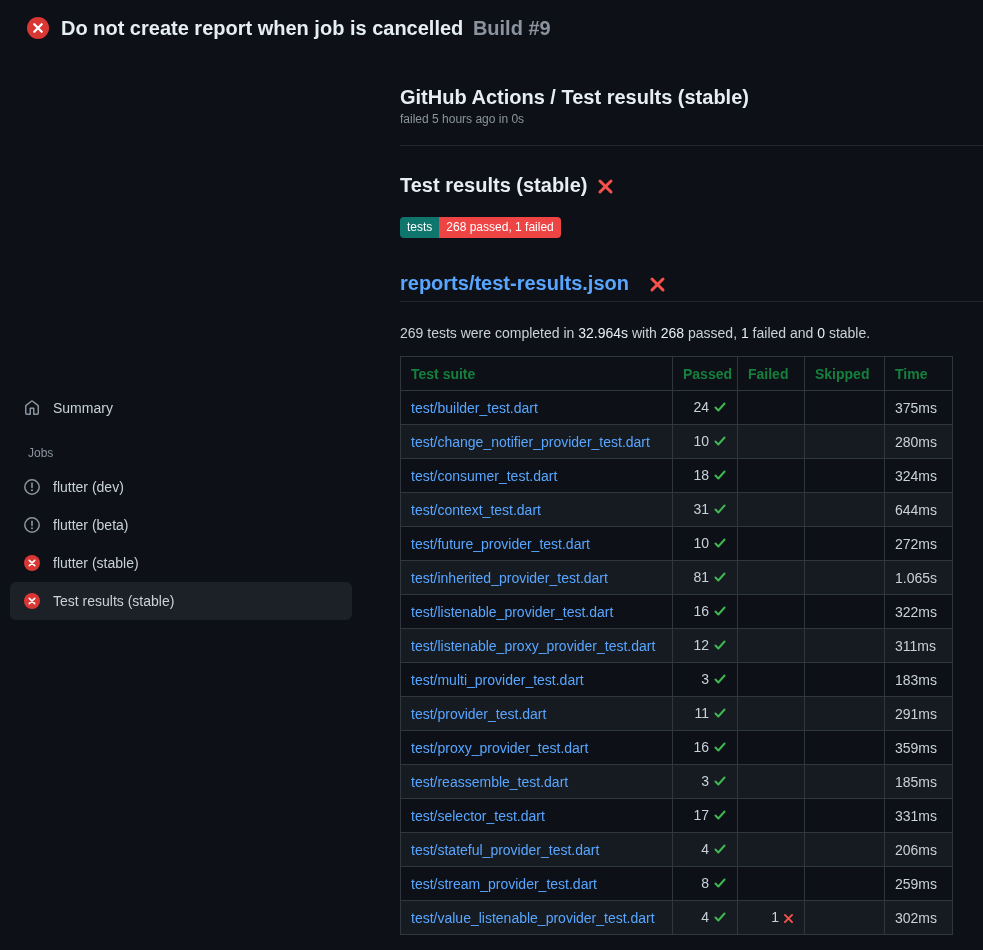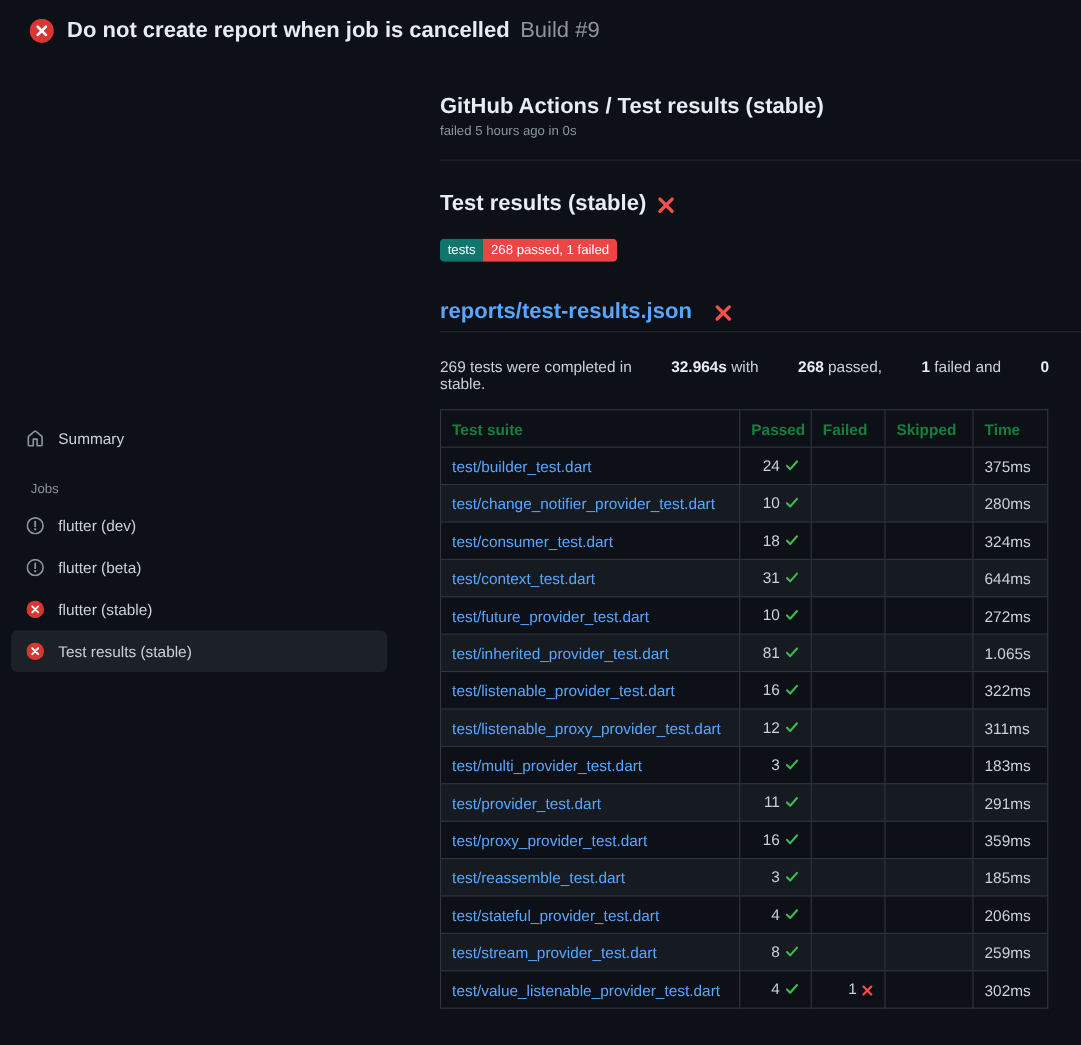--- a/index.html
+++ b/index.html
@@ -9,21 +9,21 @@
     color:#c9d1d9;
     font-family:"Liberation Sans", sans-serif;
     font-size:14px;
     overflow:hidden;
     --link:#58a6ff; --red:#f85149; --green:#3fb950; --border:#30363d; --muted:#8b949e;
   }
   
   .run-header { display:flex; align-items:center; gap:12px; padding:15px 24px 10px 27px; }
   .run-status-icon { display:inline-flex; flex-shrink:0; }
   .run-title-wrap { font-size:20px; font-weight:700; color:#e6edf3; line-height:26px; }
-  .run-build { color:var(--muted); font-weight:400; margin-left:4px; }
+  .run-build { color:var(--muted); font-weight:700; margin-left:4px; }
 
   
   .layout { display:flex; align-items:center; }
 
   
   .sidebar { width:368px; flex-shrink:0; padding:24px 16px 0 10px; }
   .sidebar-item, .job-item {
     display:flex; align-items:center; gap:13px;
     padding:10px 14px; border-radius:6px; cursor:pointer;
   }
@@ -43,21 +43,21 @@
 
   .badge { display:inline-flex; font-size:12px; margin-top:20px; border-radius:4px; overflow:hidden; color:#ffffff; line-height:14px; }
   .badge-label { padding:3px 7px 4px; background:#555d66; }
   .badge-value { padding:3px 7px 4px; background:#c93a31; }
 
   .report-title { display:flex; align-items:center; gap:20px; font-size:20px; font-weight:700; margin-top:33px; line-height:24px; }
   .report-link { color:var(--link); text-decoration:none; }
   .report-rule { border-bottom:1px solid #21262d; margin-top:6px; }
 
   .summary-line { margin-top:23px; color:#c9d1d9; font-size:14px; }
-  .summary-line b { color:#e6edf3; font-weight:700;margin-left:32px; }
+  .summary-line b { color:#e6edf3; font-weight:400; }
 
   
   .results-table { border-collapse:collapse; margin-top:15px; width:552px; table-layout:fixed; font-size:14px; }
   .c-suite { width:272px; } .c-passed { width:65px; } .c-failed { width:67px; } .c-skipped { width:80px; } .c-time { width:68px; }
   .results-table th, .results-table td { border:1px solid var(--border); height:34px; padding:0 10px; }
   .results-table th { font-weight:700; color:#15803d; text-align:left; }
   .results-table tbody tr:nth-child(even) { background:#161b22; }
   .cell-suite a { color:var(--link); text-decoration:none; }
   .cell-num { text-align:right; white-space:nowrap; }
   .cell-time { text-align:left; color:#c9d1d9; }
@@ -288,20 +288,29 @@
             <tr>
               <td class="cell-suite"><a href="#">test/reassemble_test.dart</a></td>
               <td class="cell-num"><span class="val">3</span><span class="mini-icon"><svg viewBox="0 0 16 16" width="14" height="14" aria-hidden="true">
                     <path d="M2.8 8.6l3.3 3.4 7.1-8" fill="none" stroke="#3fb950" stroke-width="2.2" stroke-linecap="round" stroke-linejoin="round"></path>
                   </svg></span></td>
               <td class="cell-num"></td>
               <td class="cell-skip"></td>
               <td class="cell-time">185ms</td>
             </tr>
             <tr>
+              <td class="cell-suite"><a href="#">test/selector_test.dart</a></td>
+              <td class="cell-num"><span class="val">17</span><span class="mini-icon"><svg viewBox="0 0 16 16" width="14" height="14" aria-hidden="true">
+                    <path d="M2.8 8.6l3.3 3.4 7.1-8" fill="none" stroke="#3fb950" stroke-width="2.2" stroke-linecap="round" stroke-linejoin="round"></path>
+                  </svg></span></td>
+              <td class="cell-num"></td>
+              <td class="cell-skip"></td>
+              <td class="cell-time">331ms</td>
+            </tr>
+            <tr>
               <td class="cell-suite"><a href="#">test/stateful_provider_test.dart</a></td>
               <td class="cell-num"><span class="val">4</span><span class="mini-icon"><svg viewBox="0 0 16 16" width="14" height="14" aria-hidden="true">
                     <path d="M2.8 8.6l3.3 3.4 7.1-8" fill="none" stroke="#3fb950" stroke-width="2.2" stroke-linecap="round" stroke-linejoin="round"></path>
                   </svg></span></td>
               <td class="cell-num"></td>
               <td class="cell-skip"></td>
               <td class="cell-time">206ms</td>
             </tr>
             <tr>
               <td class="cell-suite"><a href="#">test/stream_provider_test.dart</a></td>

